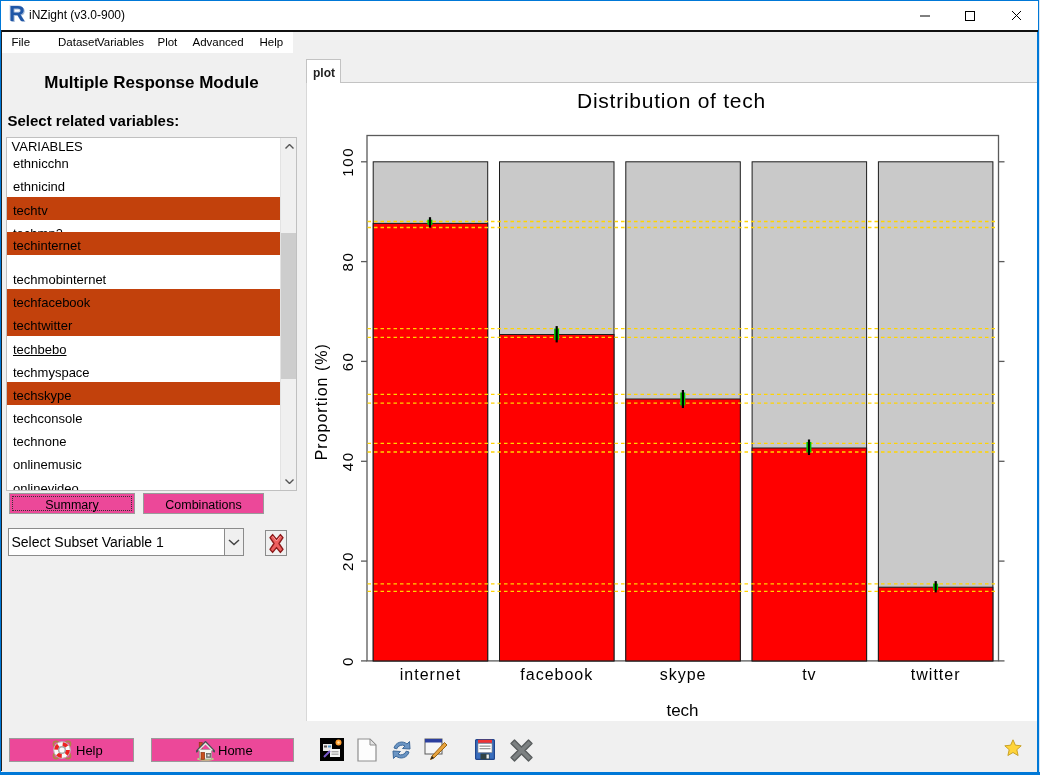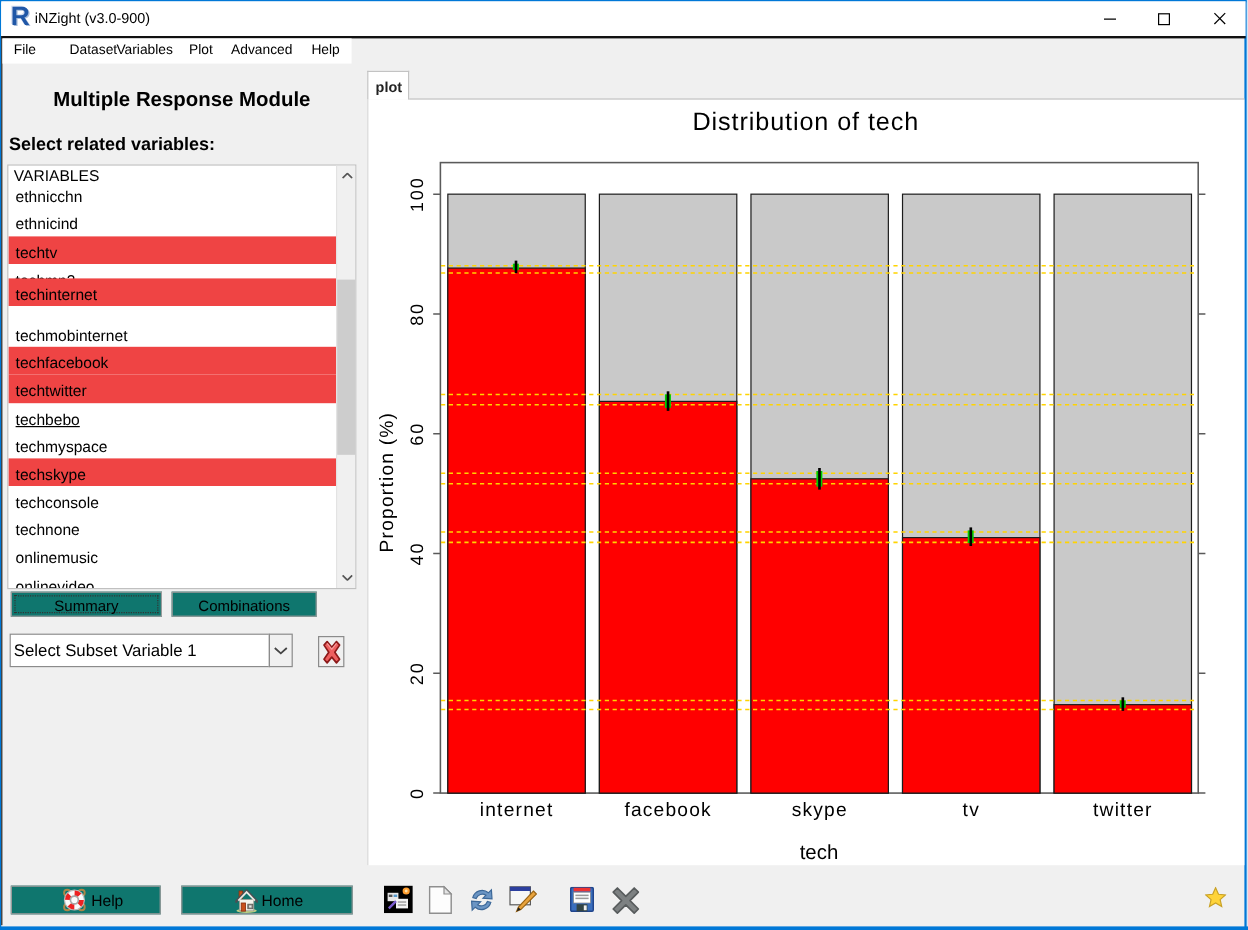--- a/index.html
+++ b/index.html
@@ -246,15 +246,15 @@
     <path d="M4.5 1 L11.5 8 L18.5 1 L22 4.5 L15 11.5 L22 18.5 L18.5 22 L11.5 15 L4.5 22 L1 18.5 L8 11.5 L1 4.5 Z" fill="#7d8182" stroke="#585c5d" stroke-width="1.4" stroke-linejoin="round"></path>
   </svg>
 
   <svg class="abs" style="left:1004px;top:739px" width="18" height="18" viewBox="0 0 18 18">
     <path d="M9 0.8 L11.4 6.2 L17.2 6.8 L12.8 10.7 L14.1 16.5 L9 13.5 L3.9 16.5 L5.2 10.7 L0.8 6.8 L6.6 6.2 Z" fill="#ffd43a" stroke="#c9a227" stroke-width="1"></path>
   </svg>
 </div>
 <style>
   .mi{top:36px;font-size:11.5px;color:#000;}
   .lrow{position:absolute;left:0;width:267px;height:23.16px;line-height:27.4px;font-size:13px;color:#000;padding-left:6px;white-space:nowrap;}
-  .lrow.sel{background:#ef4444;}
-  .btn{background:#0f766e;border:1px solid #9a9a9a;box-sizing:border-box;text-align:center;font-size:12.5px;color:#000;}
+  .lrow.sel{background:#c2410c;}
+  .btn{background:#ec4899;border:1px solid #9a9a9a;box-sizing:border-box;text-align:center;font-size:12.5px;color:#000;}
 </style>
 
 </body></html>

